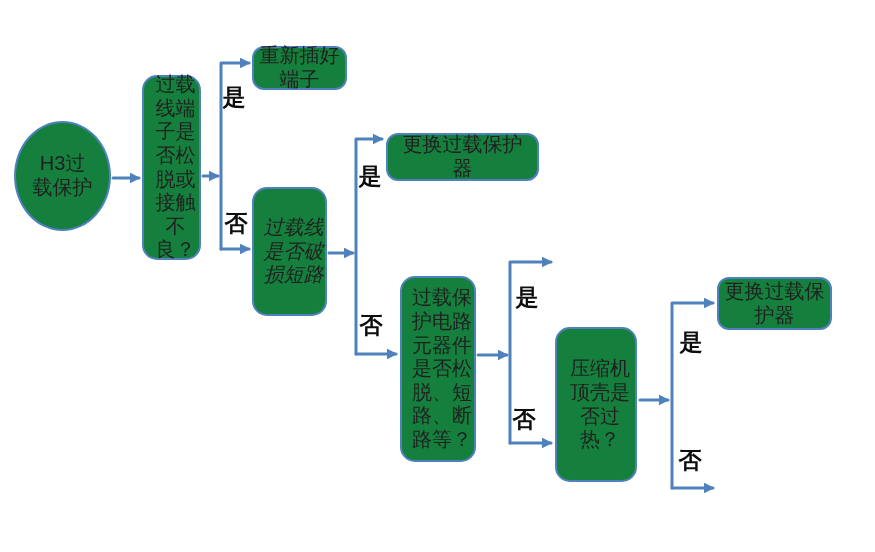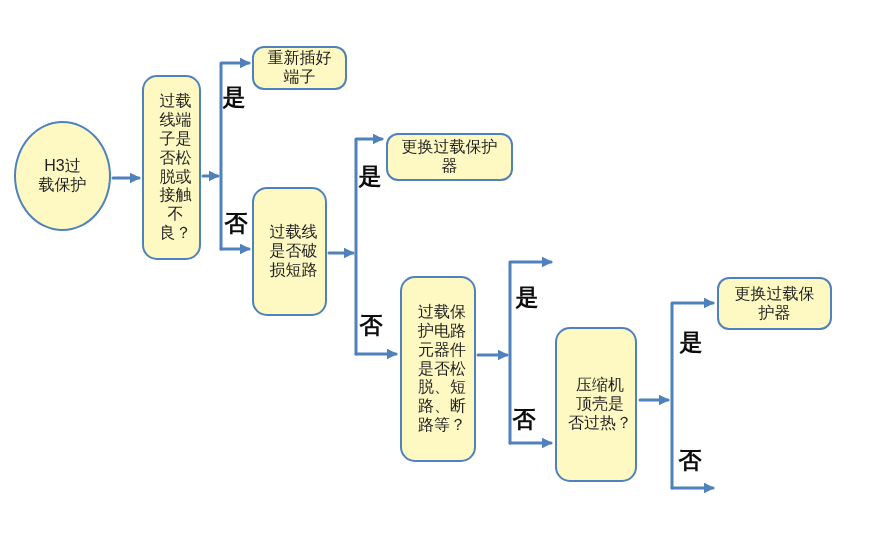--- a/index.html
+++ b/index.html
@@ -30,27 +30,27 @@
     stroke-width: 3;
     fill: none;
     stroke-linejoin: round;
     stroke-linecap: round;
   }
   .arrowhead { fill: var(--line, #4f81bd); }
   .node {
     position: absolute;
     border: 2.5px solid var(--line, #4f81bd);
     border-radius: 12px;
-    background: #fef9c3;
+    background: #15803d;
     display: flex;
     align-items: center;
     justify-content: center;
     text-align: center;
     color: var(--text, #1f1f1f);
-    font-size: 16px;
+    font-size: 20px;
     line-height: 1.18;
     white-space: pre-line;
   }
   .node.start {
     border-radius: 50%;
   }
   .node.decision {
     border-radius: 15px;
     padding-left: 8px;
   }
@@ -102,27 +102,27 @@
 脱或
 接触
 不良？</span>
   </div>
 
   <div class="node action" style="left:252px; top:46px; width:95px; height:44px;">
     <span>重新插好
 端子</span>
   </div>
 
-  <div class="node decision" style="left:252px; top:187px; width:75px; height:129px;">
+  <div class="node decision" style="left:252px; top:187px; width:75px; height:129px;font-style:italic;">
     <span>过载线
 是否破
 损短路</span>
   </div>
 
-  <div class="node action" style="left:386px; top:133px; width:127px; height:48px;">
+  <div class="node action" style="left:386px; top:133px; width:153px; height:48px;">
     <span>更换过载保护
 器</span>
   </div>
 
   <div class="node decision" style="left:400px; top:276px; width:76px; height:186px;">
     <span>过载保
 护电路
 元器件
 是否松
 脱、短

